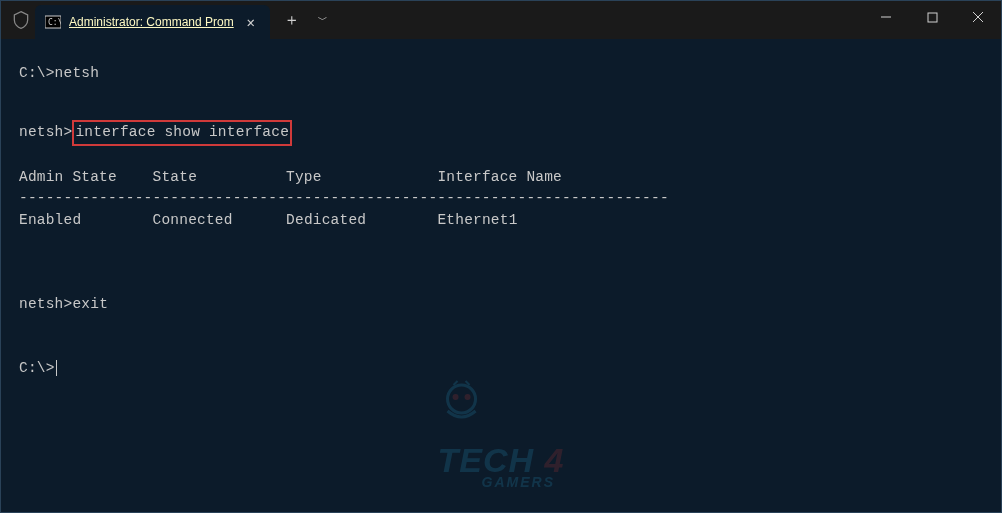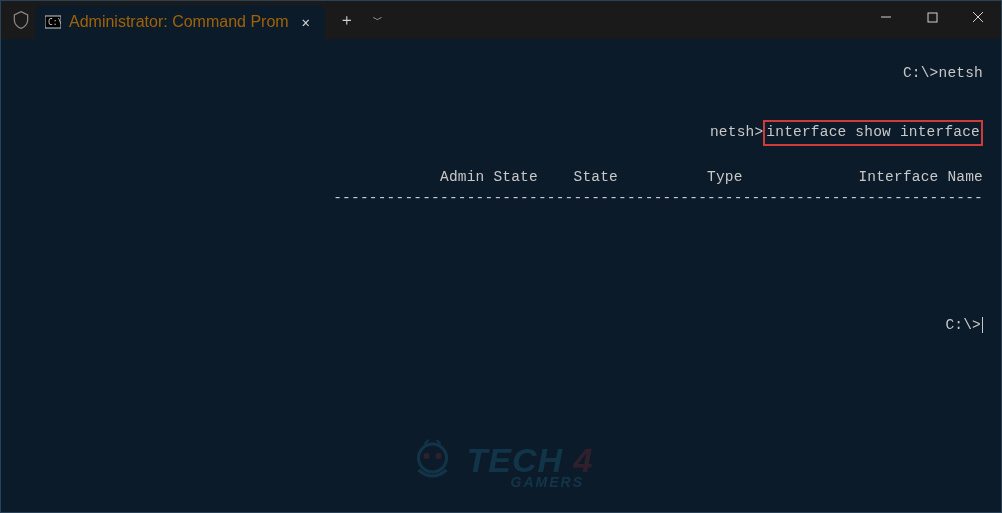--- a/index.html
+++ b/index.html
@@ -35,26 +35,27 @@
       border-top-left-radius: 6px;
       border-top-right-radius: 6px;
       min-width: 230px;
     }
     .tab-icon {
       width: 16px;
       height: 16px;
       margin-right: 8px;
     }
     .tab-title {
-      color: #a16207;
-      font-size: 16px;
+      color: #fef9c3;
+      font-size: 12px;
       font-family: 'Segoe UI', sans-serif;
       flex: 1;
       white-space: nowrap;
       overflow: hidden;
+      text-decoration: underline;
     }
     .tab-close {
       color: #d0d0d0;
       font-size: 14px;
       margin-left: 8px;
       cursor: pointer;
       width: 18px;
       height: 18px;
       display: flex;
       align-items: center;
@@ -88,21 +89,21 @@
       color: #d0d0d0;
       cursor: pointer;
     }
     .terminal {
       padding: 24px 18px;
       color: #c8c8c8;
       font-size: 14.5px;
       line-height: 1.48;
       letter-spacing: 0.2px;
     }
-    .line { white-space: pre; text-align: right; }
+    .line { white-space: pre; }
     .hl {
       border: 2px solid #d03a3a;
       padding: 0 1px;
       display: inline-block;
       margin-top: 36px;
     }
     .blank { height: 21px; }
     .cursor {
       display: inline-block;
       width: 1px;
@@ -111,22 +112,23 @@
       vertical-align: middle;
       margin-left: 1px;
     }
     .watermark {
       position: absolute;
       bottom: 22px;
       left: 50%;
       transform: translateX(-50%);
       opacity: 0.18;
       display: flex;
-      align-items: flex-end;
+      align-items: flex-start;
       gap: 10px;
+      flex-direction: column;
     }
     .watermark-text {
       font-family: Arial, sans-serif;
       font-weight: 900;
       font-size: 34px;
       color: #2aa8d8;
       letter-spacing: 1px;
       font-style: italic;
     }
     .watermark-sub {
@@ -180,23 +182,25 @@
     </div>
   </div>
 </div>
 
 <div class="terminal">
   <div class="line"><span>C:\&gt;</span><span>netsh</span></div>
   <div class="line"><span>netsh&gt;</span><span class="hl">interface show interface</span></div>
   <div class="blank"></div>
   <div class="line"><span>Admin State</span>    <span>State</span>          <span>Type</span>             <span>Interface Name</span></div>
   <div class="line">-------------------------------------------------------------------------</div>
-  <div class="blank"></div>
-  <div class="blank"></div>
-  <div class="blank"></div>
+  <div class="line"><span>Enabled</span>        <span>Connected</span>      <span>Dedicated</span>        <span>Ethernet1</span></div>
+  <div class="blank"></div>
+  <div class="blank"></div>
+  <div class="blank"></div>
+  <div class="line"><span>netsh&gt;</span><span>exit</span></div>
   <div class="blank"></div>
   <div class="blank"></div>
   <div class="line"><span>C:\&gt;</span><span class="cursor"></span></div>
 </div>
 
 <div class="watermark">
   <svg width="48" height="52" viewBox="0 0 48 52">
     <circle cx="24" cy="20" r="14" fill="none" stroke="#2aa8d8" stroke-width="3"></circle>
     <circle cx="18" cy="18" r="3" fill="#d03a3a"></circle>
     <circle cx="30" cy="18" r="3" fill="#d03a3a"></circle>

